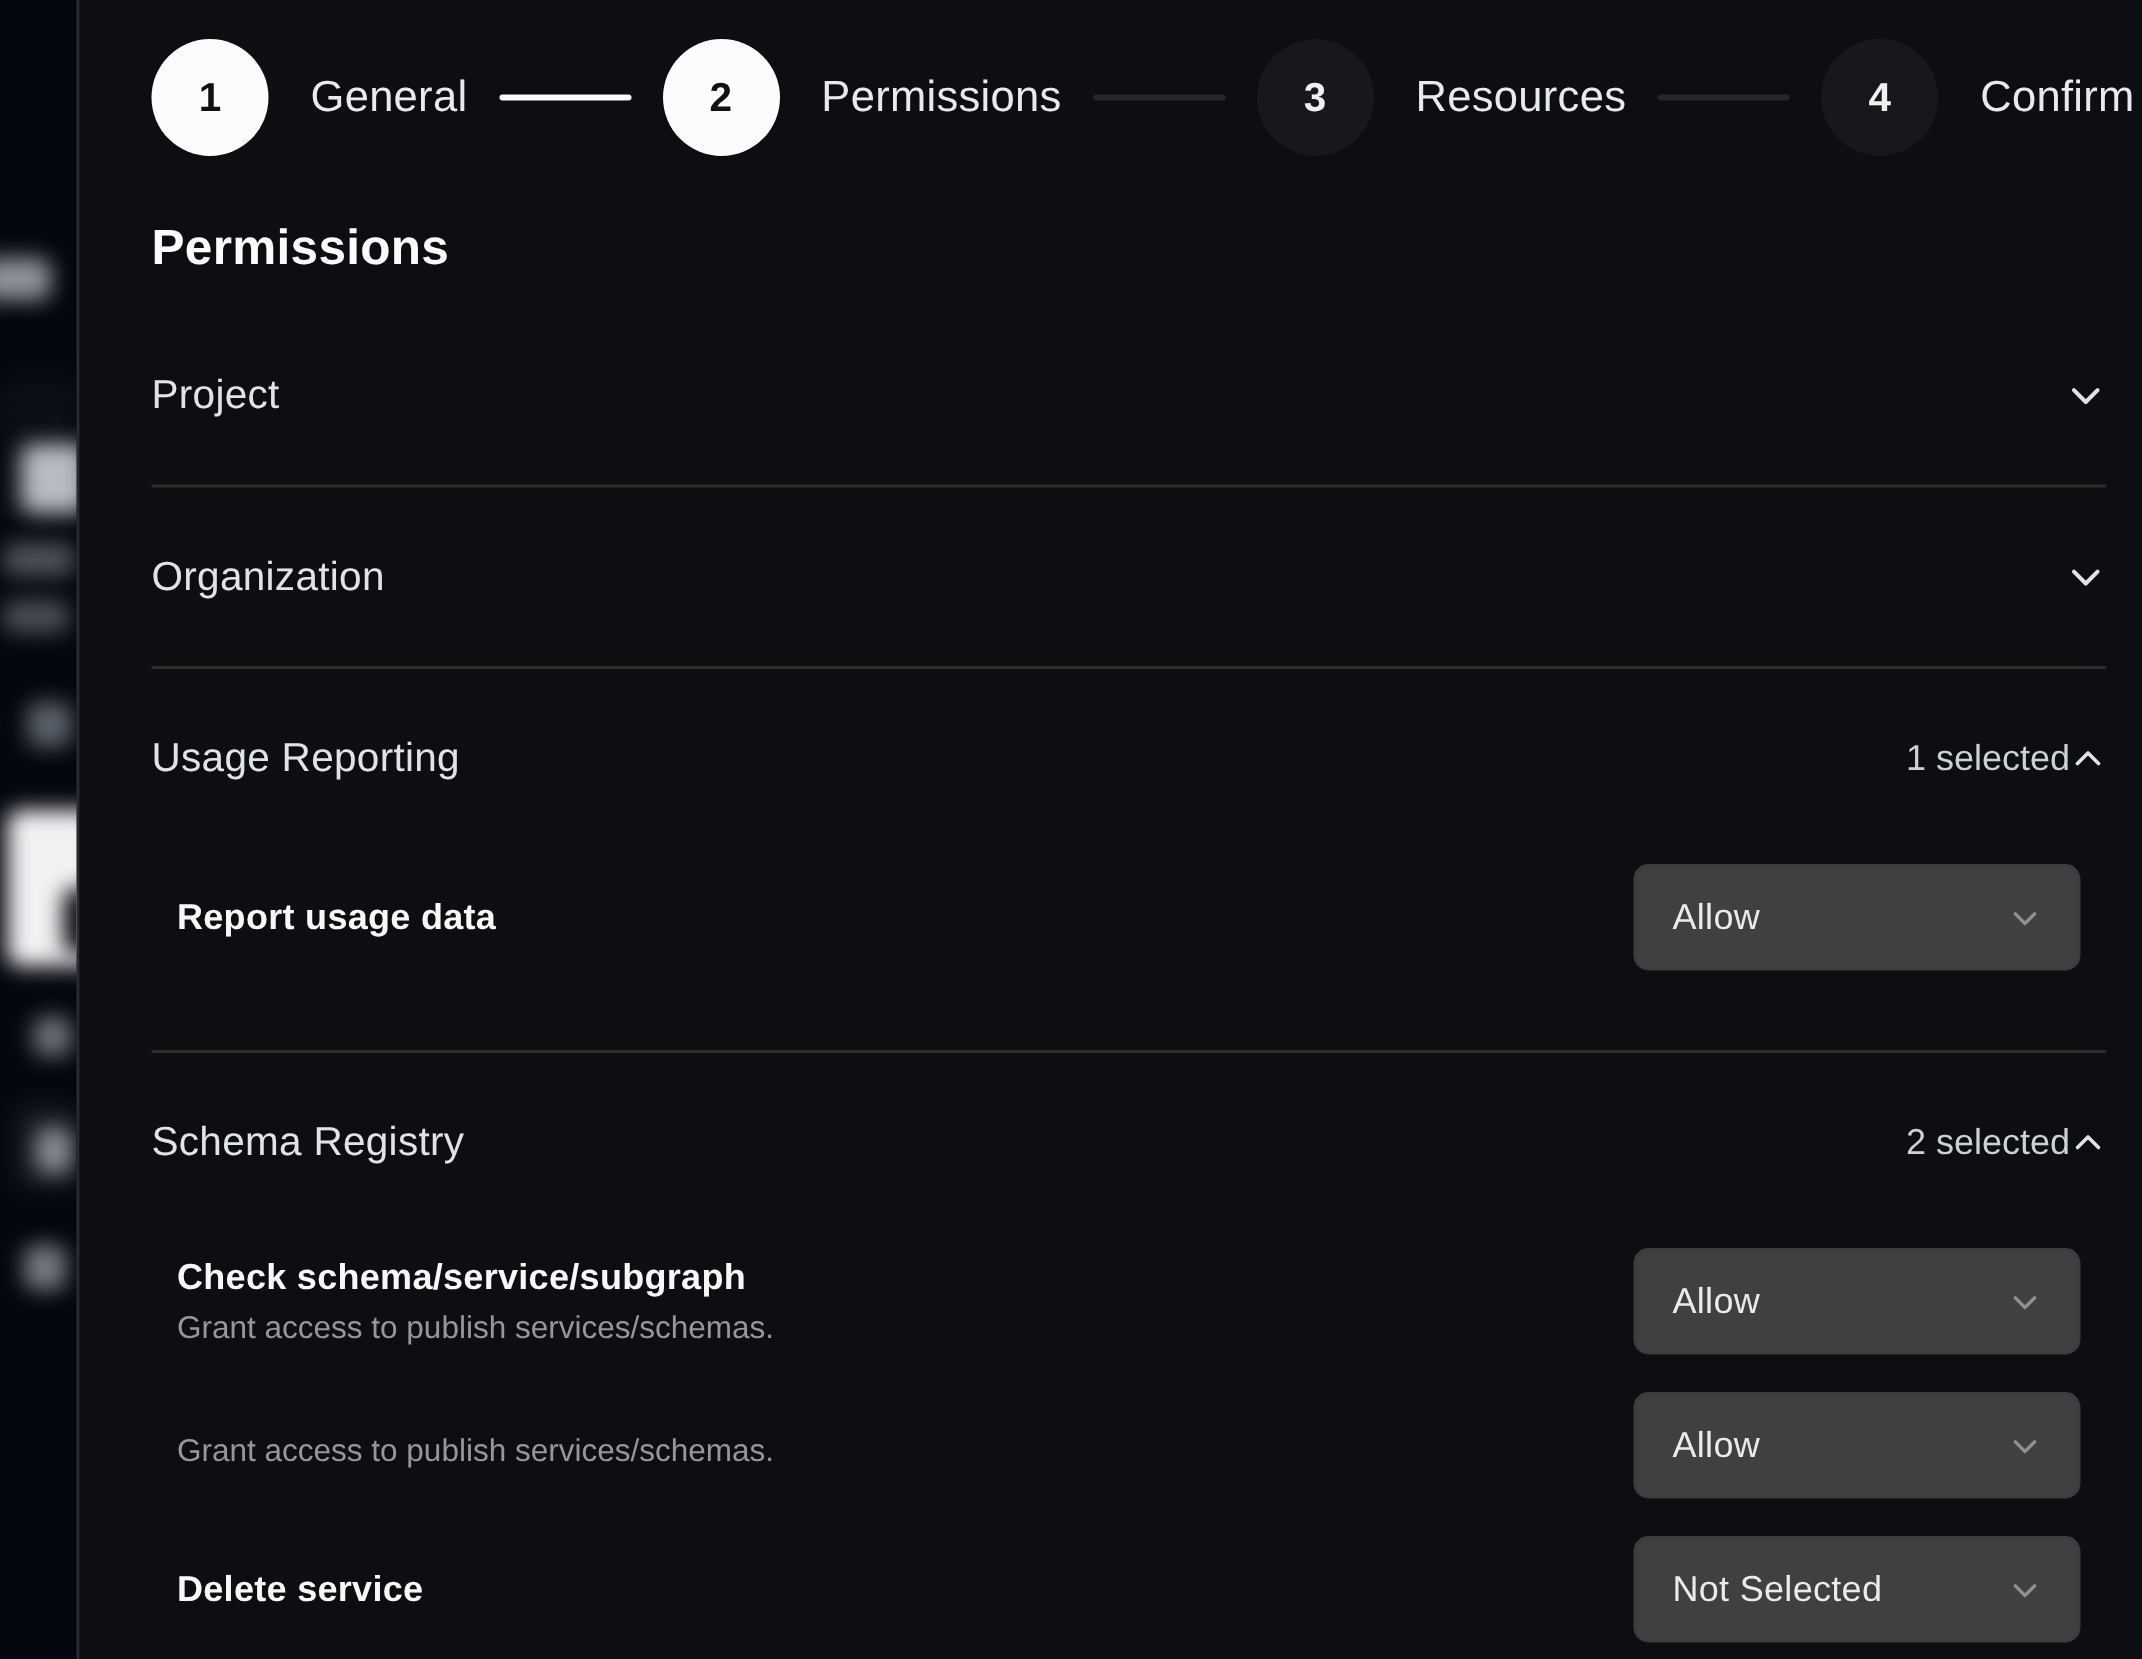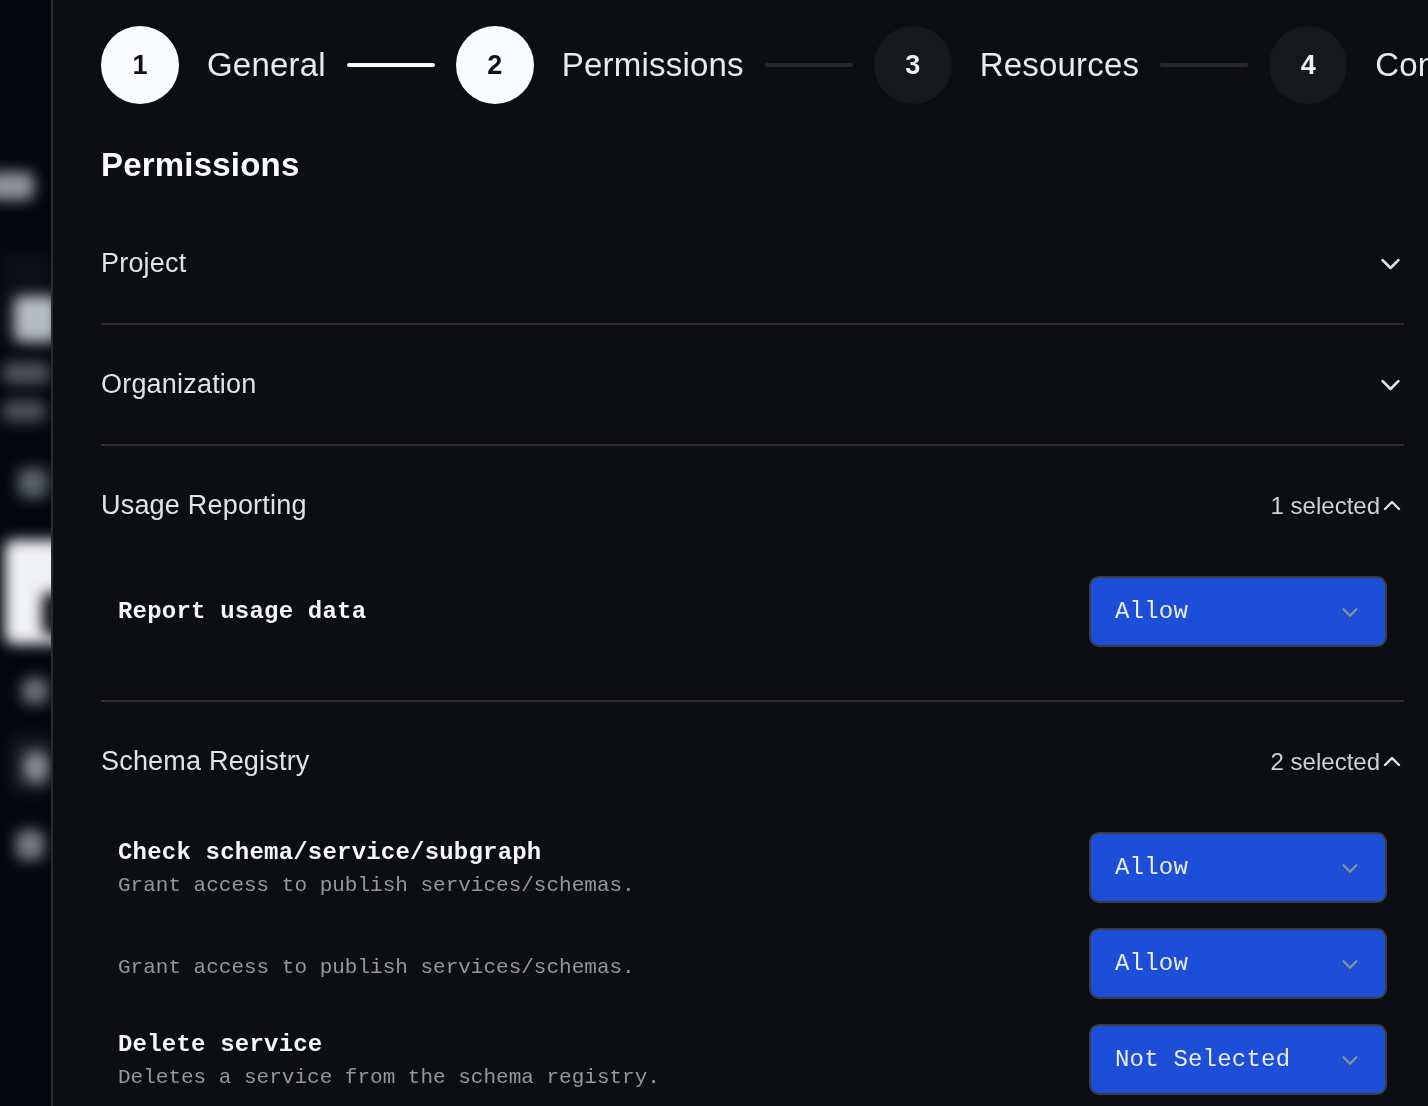--- a/index.html
+++ b/index.html
@@ -46,21 +46,21 @@
   
   .stepper { margin-top: 26px; display: flex; align-items: center; height: 78px; }
   .step { display: flex; align-items: center; }
   .step-circle {
     width: 78px; height: 78px; border-radius: 50%;
     display: flex; align-items: center; justify-content: center;
     font-size: 27px; font-weight: 700; flex: none;
   }
   .step-circle.done { background: #fbfcfd; color: #101114; }
   .step-circle.todo { background: #17181c; color: #eef0f2; }
-  .step-label { margin-left: 28px; font-size: 33px; font-weight: 500; color: #e7eaee; letter-spacing: 0.2px; }
+  .step-label { margin-left: 28px; font-size: 29px; font-weight: 500; color: #e7eaee; letter-spacing: 0.2px; }
   .connector { width: 88px; height: 4px; border-radius: 2px; margin: 0 21px; flex: none; }
   .connector.done { background: #fafbfc; }
   .connector.todo { background: #27282b; }
 
   
   .page-title { margin-top: 42px; font-size: 33px; font-weight: 700; color: #fafbfc; letter-spacing: 0.2px; }
 
   
   .sections { margin-top: 20px; }
   .section { border-bottom: 2px solid #2d2c2a; }
@@ -71,31 +71,31 @@
   }
   .section-title { font-size: 27px; font-weight: 500; color: #e0e4e8; letter-spacing: 0.2px; }
   .section-right { display: flex; align-items: center; gap: 0; }
   .selected-count { font-size: 24px; font-weight: 500; color: #ccd1d7; }
   .chev { color: #dfe3e7; display: flex; align-items: center; }
 
   
   .perm-list { padding-bottom: 53px; }
   .perm-row {
     display: flex; justify-content: space-between; align-items: center;
-    padding: 0 17px; min-height: 71px; margin-top: 11px; font-family: Liberation Mono, monospace;
+    padding: 0 17px; min-height: 71px; margin-top: 11px;
   }
   .perm-row + .perm-row { margin-top: 25px; }
   .perm-text { max-width: 900px; }
   .perm-title { font-size: 24px; font-weight: 700; color: #f6f7f8; letter-spacing: 0.2px; }
   .perm-desc { margin-top: 8px; font-size: 21px; font-weight: 400; color: #95979c; }
 
   
   .dropdown {
     width: 298px; height: 71px; flex: none;
-    background: #1d4ed8;
+    background: #404040;
     border: 2px solid #3a3c40;
     border-radius: 10px;
     display: flex; align-items: center; justify-content: space-between;
     padding: 0 24px;
     cursor: pointer;
   }
   .dropdown-value { font-size: 24px; font-weight: 400; color: #e9ebee; letter-spacing: 0.2px; }
   .dropdown .chev { color: #8e9297; }
 </style>
 </head>
@@ -235,21 +235,20 @@
             <span class="chev">
               <svg width="22" height="22" viewBox="0 0 24 24">
                   <path d="M5 9l7 7 7-7" fill="none" stroke="currentColor" stroke-width="2.4" stroke-linecap="round" stroke-linejoin="round"></path>
                 </svg>
             </span>
           </div>
         </div>
         <div class="perm-row">
           <div class="perm-text">
             <div class="perm-title">Delete service</div>
-            <div class="perm-desc">Deletes a service from the schema registry.</div>
           </div>
           <div class="dropdown">
             <span class="dropdown-value">Not Selected</span>
             <span class="chev">
               <svg width="22" height="22" viewBox="0 0 24 24">
                   <path d="M5 9l7 7 7-7" fill="none" stroke="currentColor" stroke-width="2.4" stroke-linecap="round" stroke-linejoin="round"></path>
                 </svg>
             </span>
           </div>
         </div>

